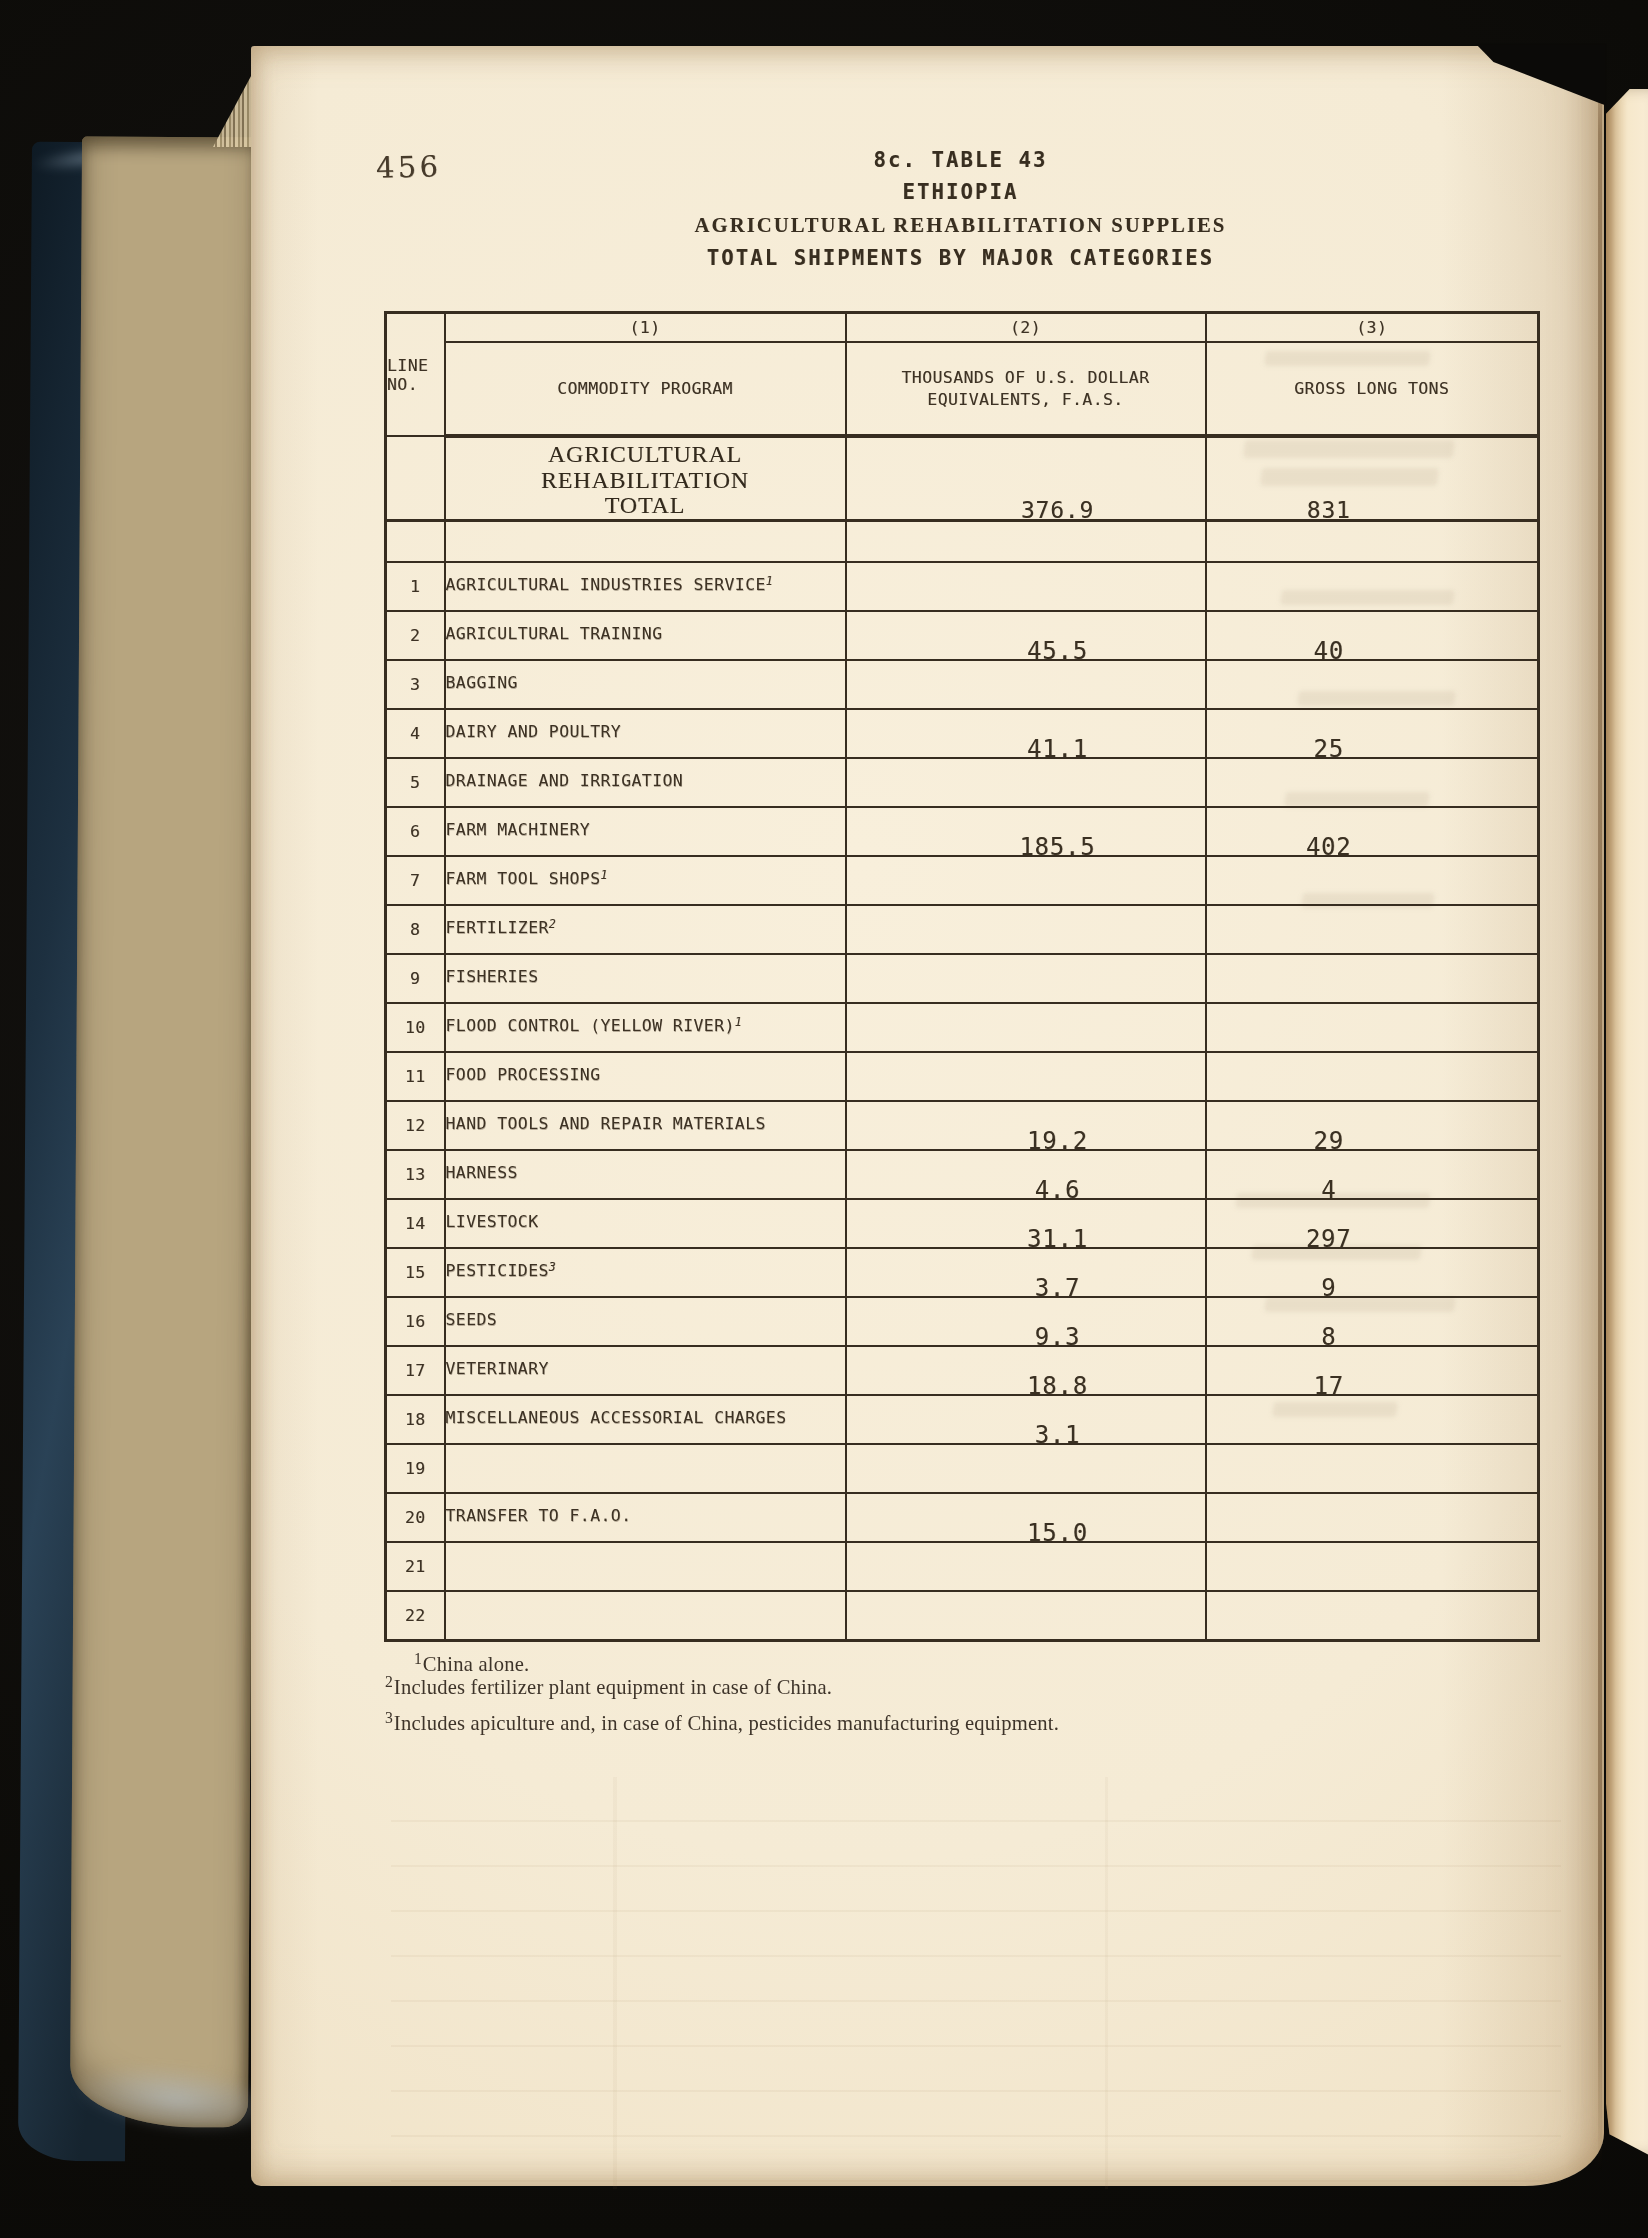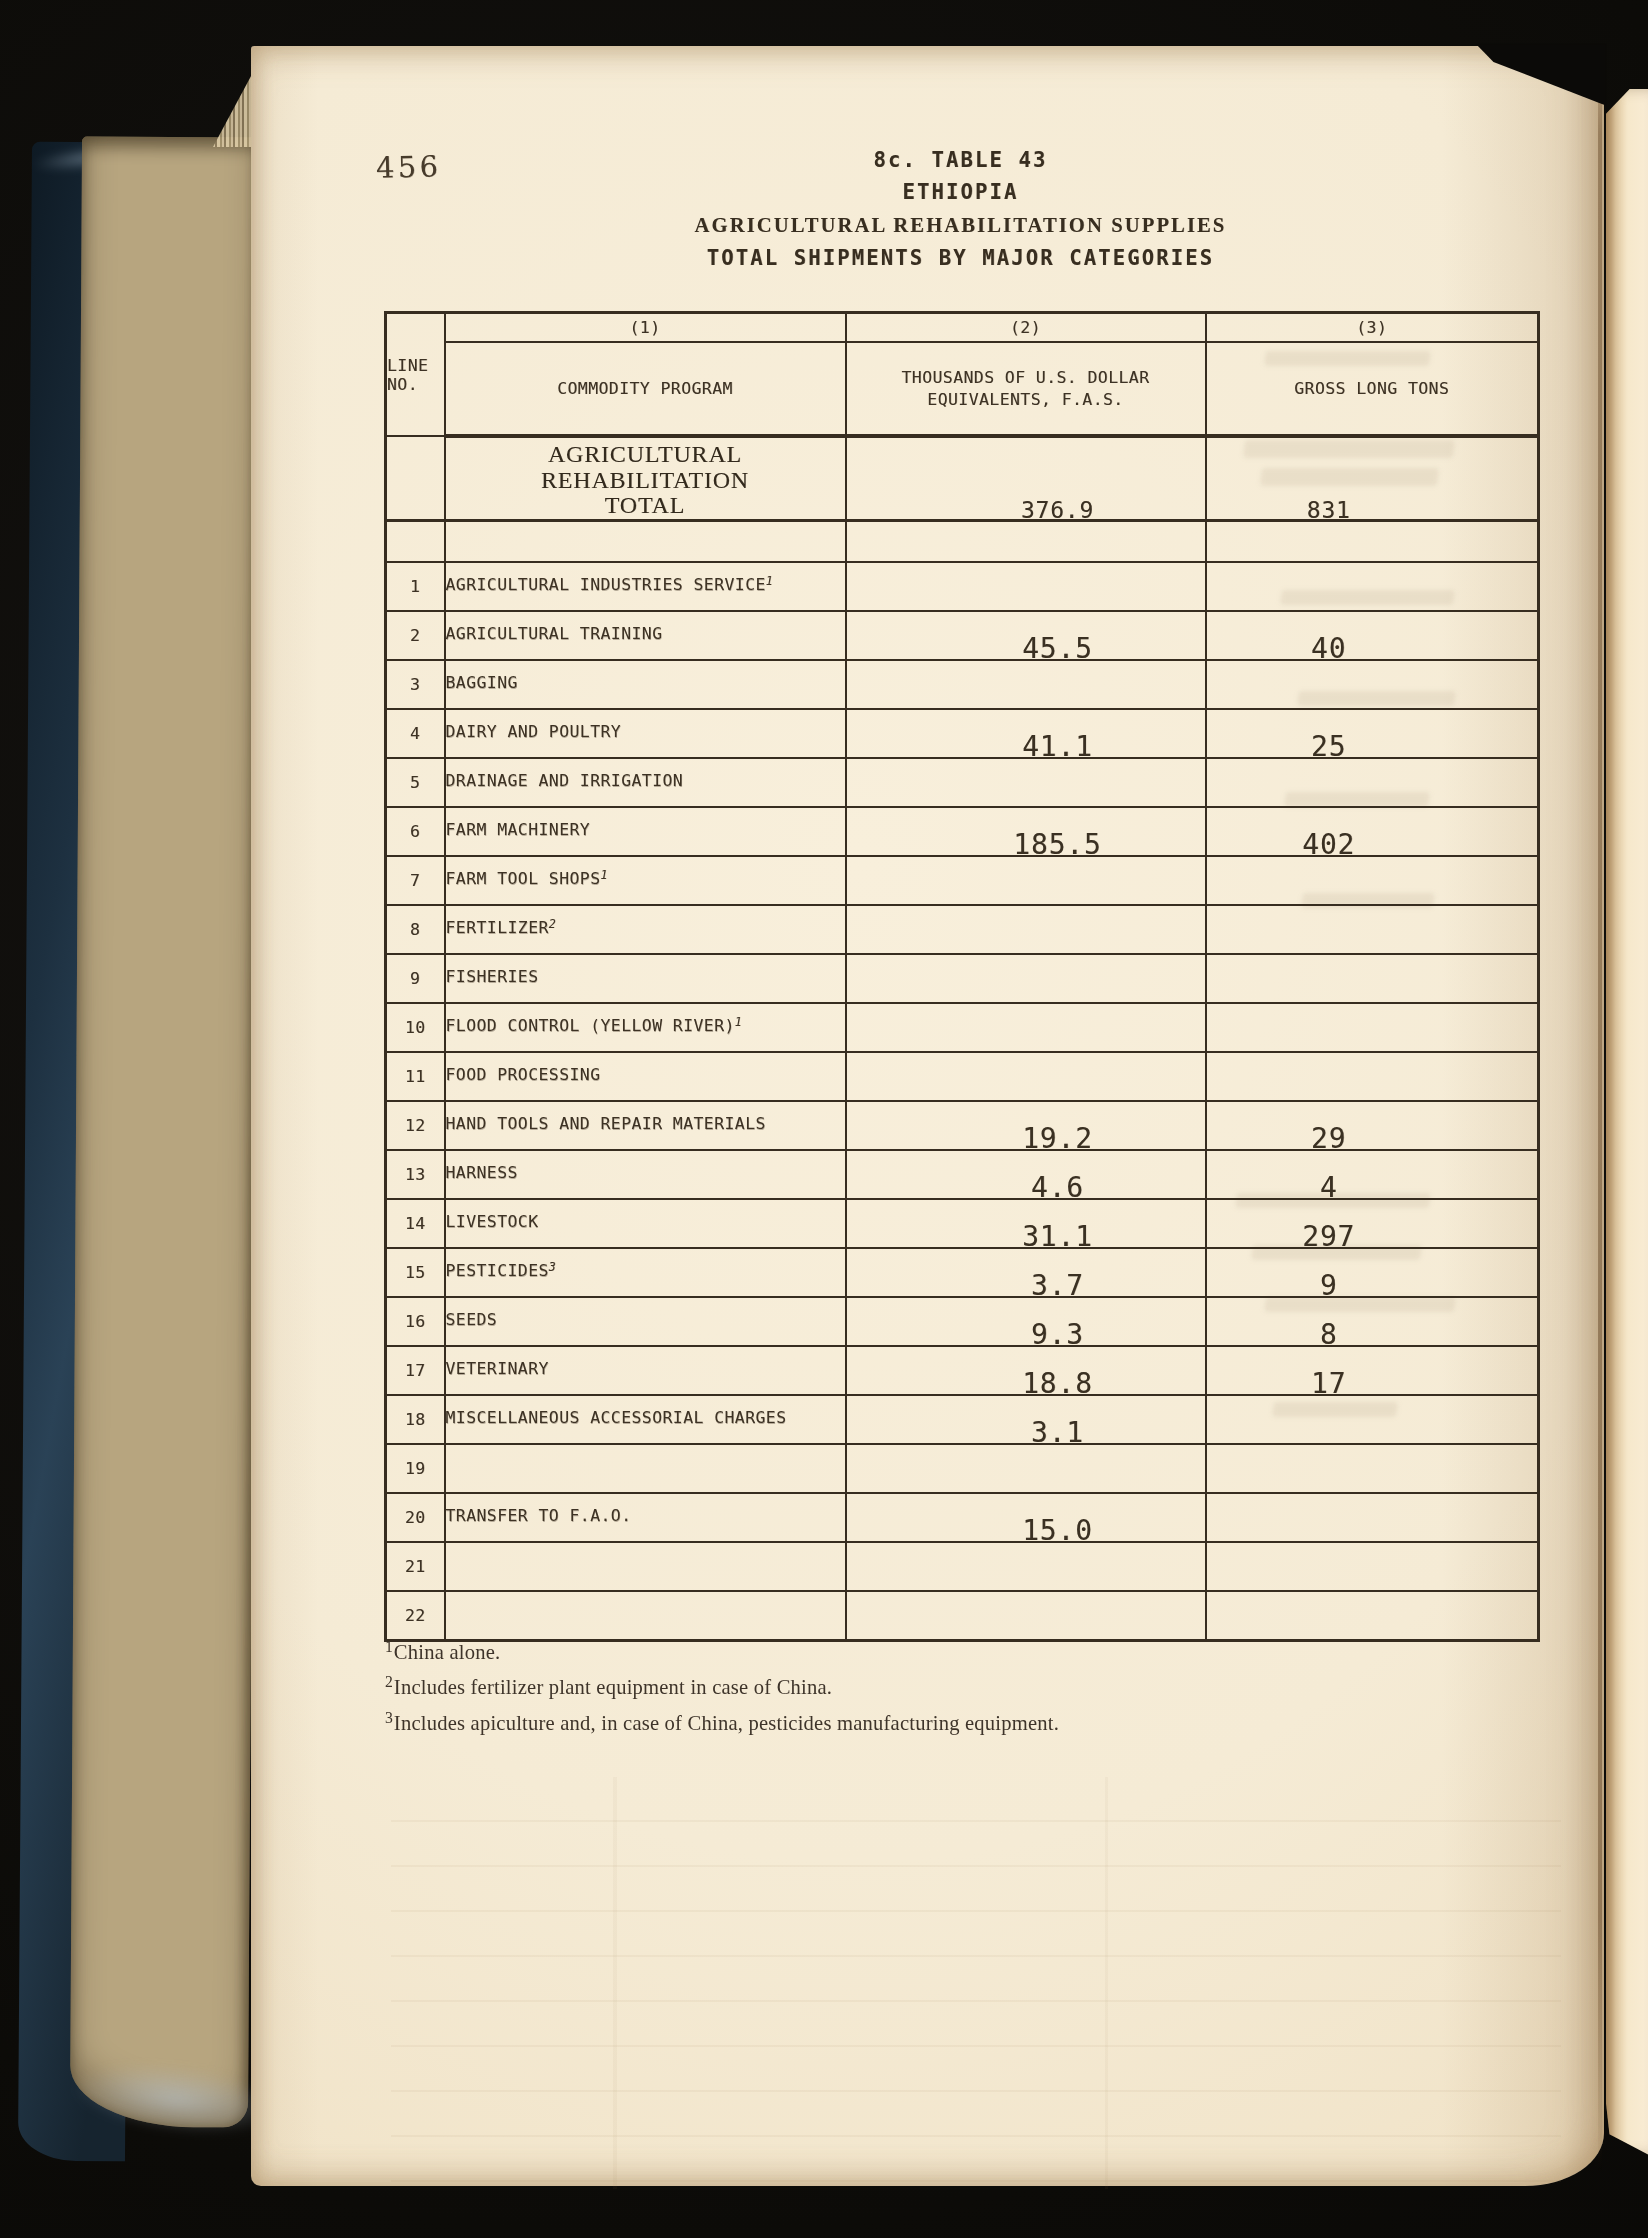--- a/index.html
+++ b/index.html
@@ -108,31 +108,31 @@
     text-align:center;line-height:25.6px;padding-top:4.1px;
   }
   tr.spacer td{height:39px;}
   tr.data td{height:47px;}
   td.c-no{text-align:center;font-size:16.5px;}
   td.c-label{padding-left:15.7px;}
   .lbl{display:inline-block;transform:translateY(-2.5px);white-space:nowrap;}
   .suptag{font-size:11.5px;font-style:italic;vertical-align:5.8px;letter-spacing:0;}
   .val{
     position:absolute;bottom:-6.6px;white-space:nowrap;
-    font-size:28px;letter-spacing:0.8px;color:#3a3022;
+    font-size:24px;letter-spacing:0.8px;color:#3a3022;
   }
   .val-d{left:50%;transform:translateX(-50%);margin-left:32px;}
   .val-t{left:50%;transform:translateX(-50%);margin-left:-43px;text-align:center;}
   tr.total .val{bottom:-4.1px;font-size:23px;}
   
   .footnotes{position:absolute;left:134px;top:1592px;width:1153px;
     font-family:"Liberation Serif", serif;color:#3e342a;}
   .fn{position:absolute;left:0;font-size:20.6px;letter-spacing:0.2px;white-space:nowrap;}
   .fn sup{font-size:15.7px;vertical-align:7.4px;margin-right:0.8px;}
-  .fn1{top:0;} .fn2{top:35px;} .fn3{top:71px;}
+  .fn1{top:12px;margin-left:29px;} .fn2{top:35px;} .fn3{top:71px;}
   
   .ghost-rules{
     position:absolute;left:140px;top:1731px;width:1170px;height:412px;opacity:.8;
     background:
       linear-gradient(90deg, rgba(150,120,80,0) 0 19%, rgba(150,120,80,.07) 19% 19.3%, rgba(150,120,80,0) 19.3% 61%, rgba(150,120,80,.07) 61% 61.3%, rgba(150,120,80,0) 61.3% 100%),
       repeating-linear-gradient(180deg, rgba(150,120,80,0) 0 43px, rgba(150,120,80,.09) 43px 45px);
   }
   .bleed{
     position:absolute;height:16.5px;border-radius:3.3px;
     background:rgba(122,102,72,.10);filter:blur(2.5px);transform:skewX(-6deg);

